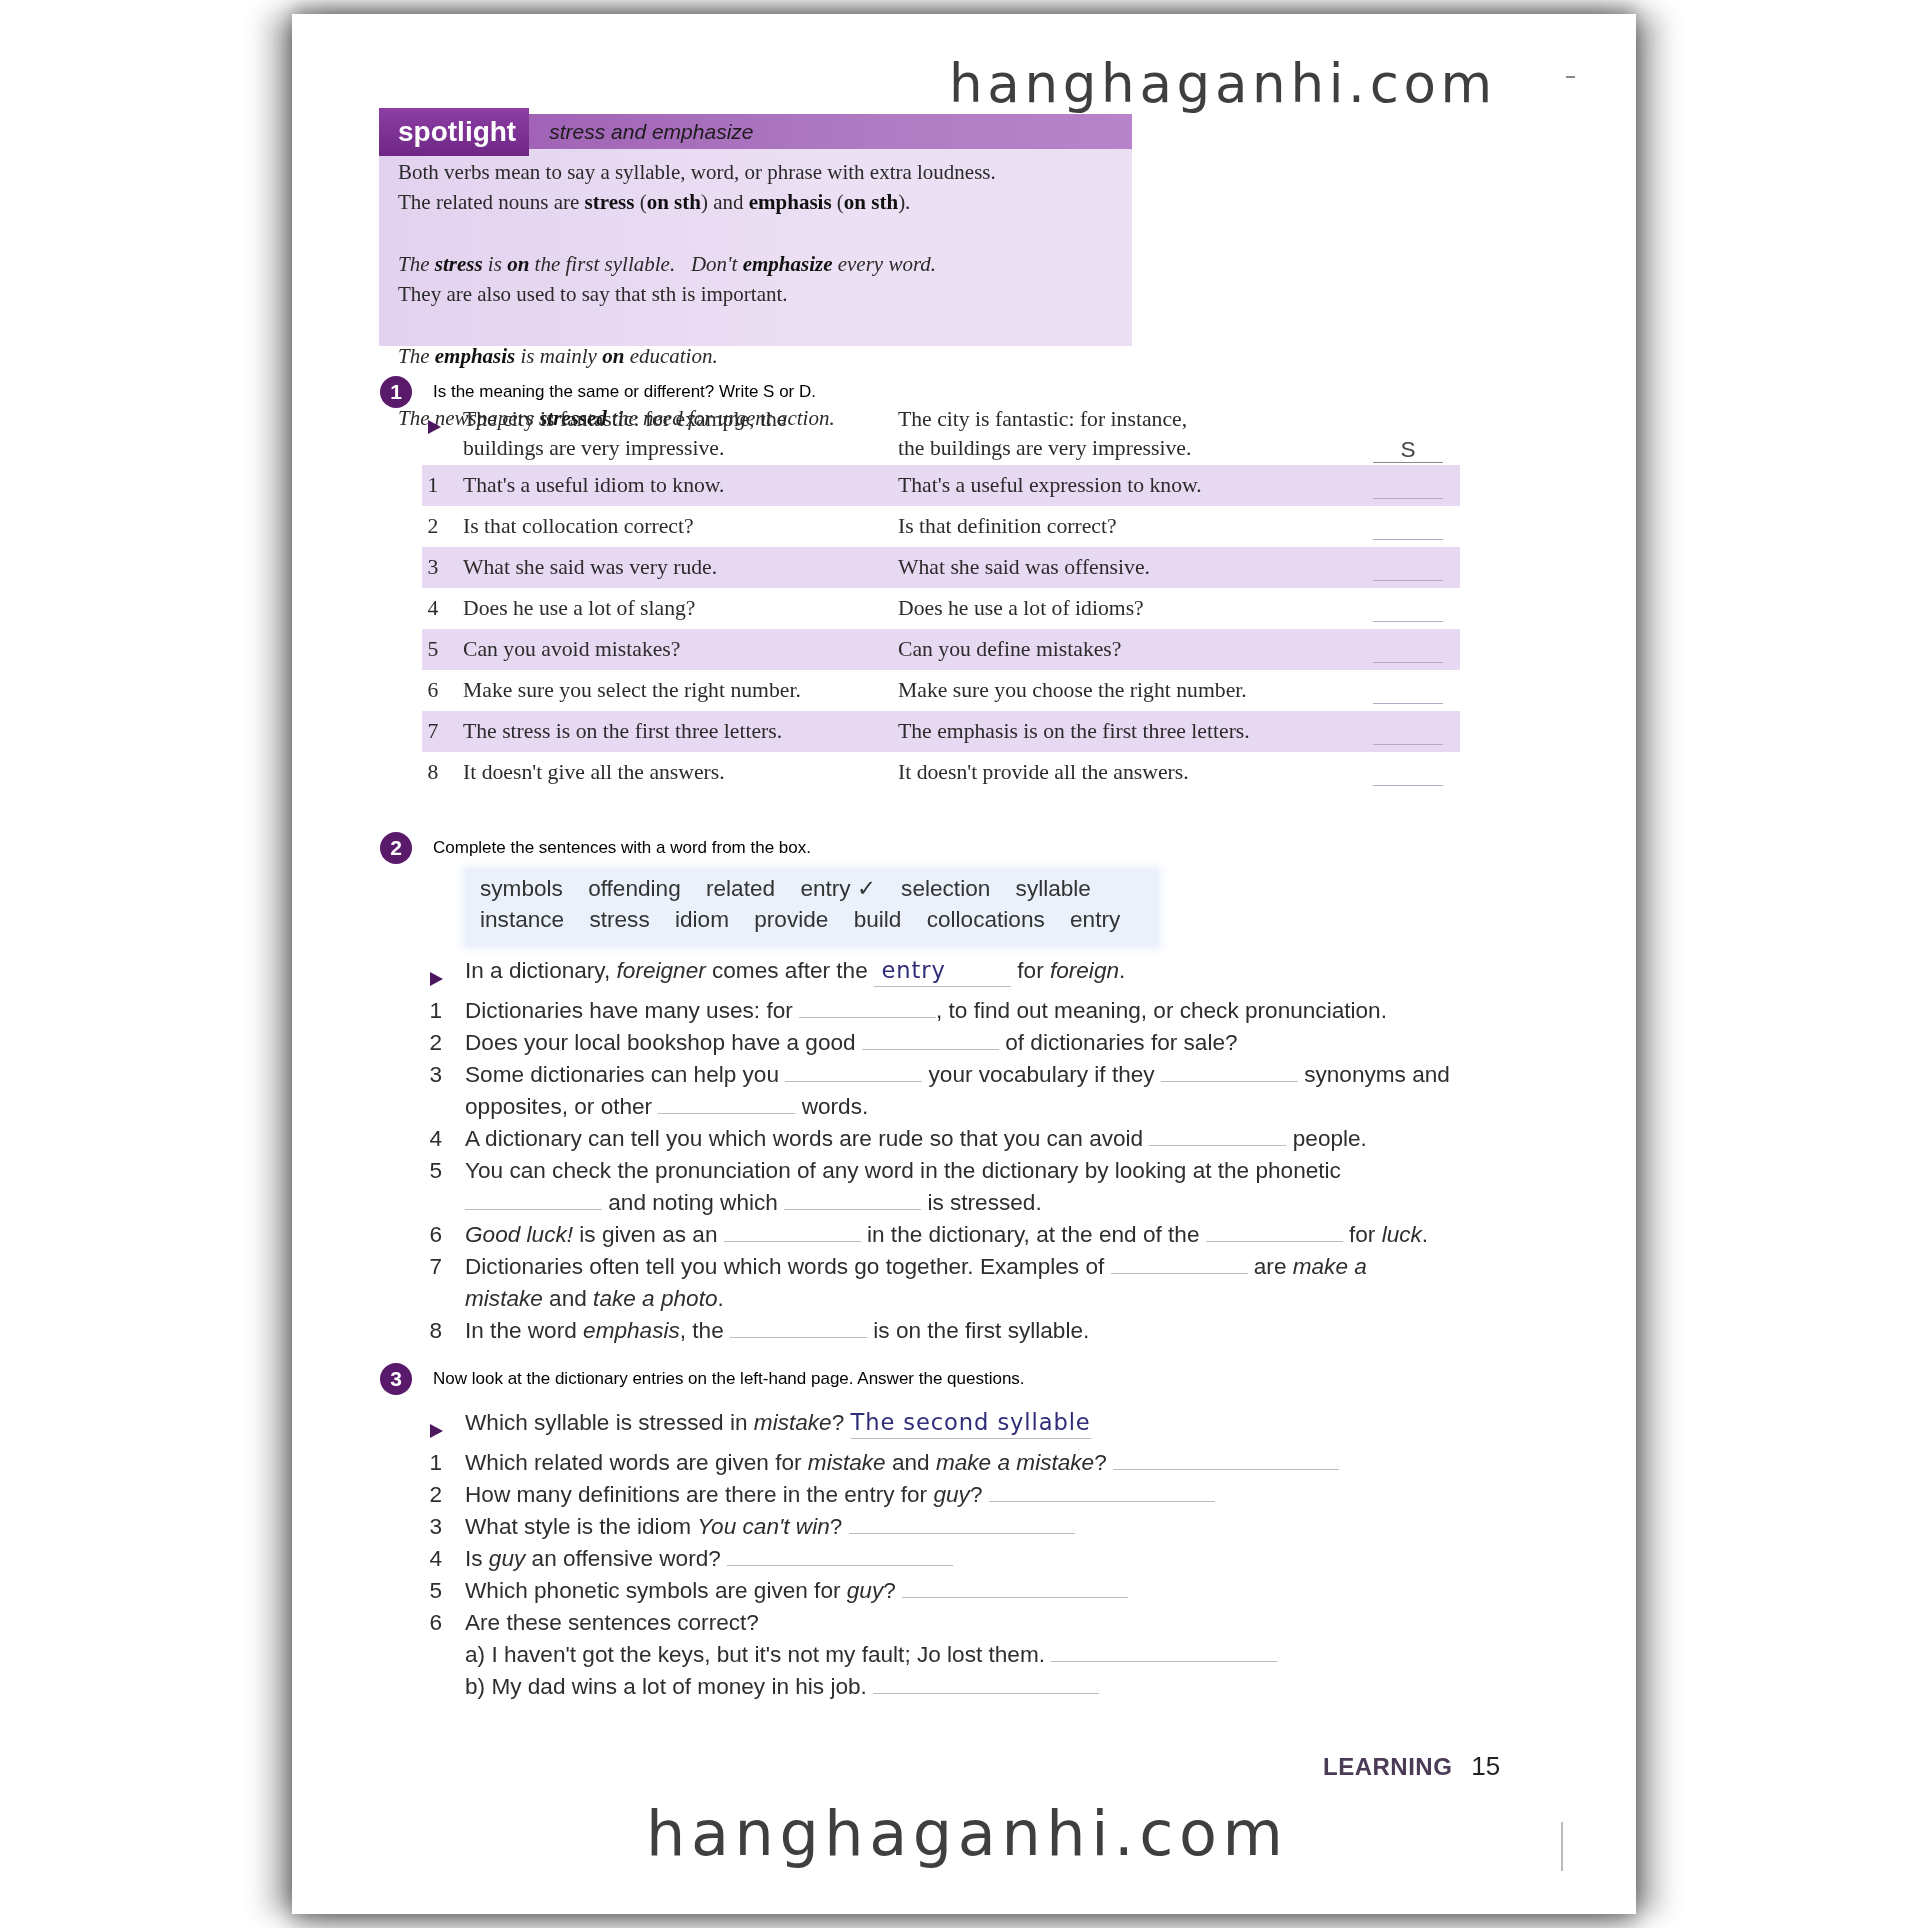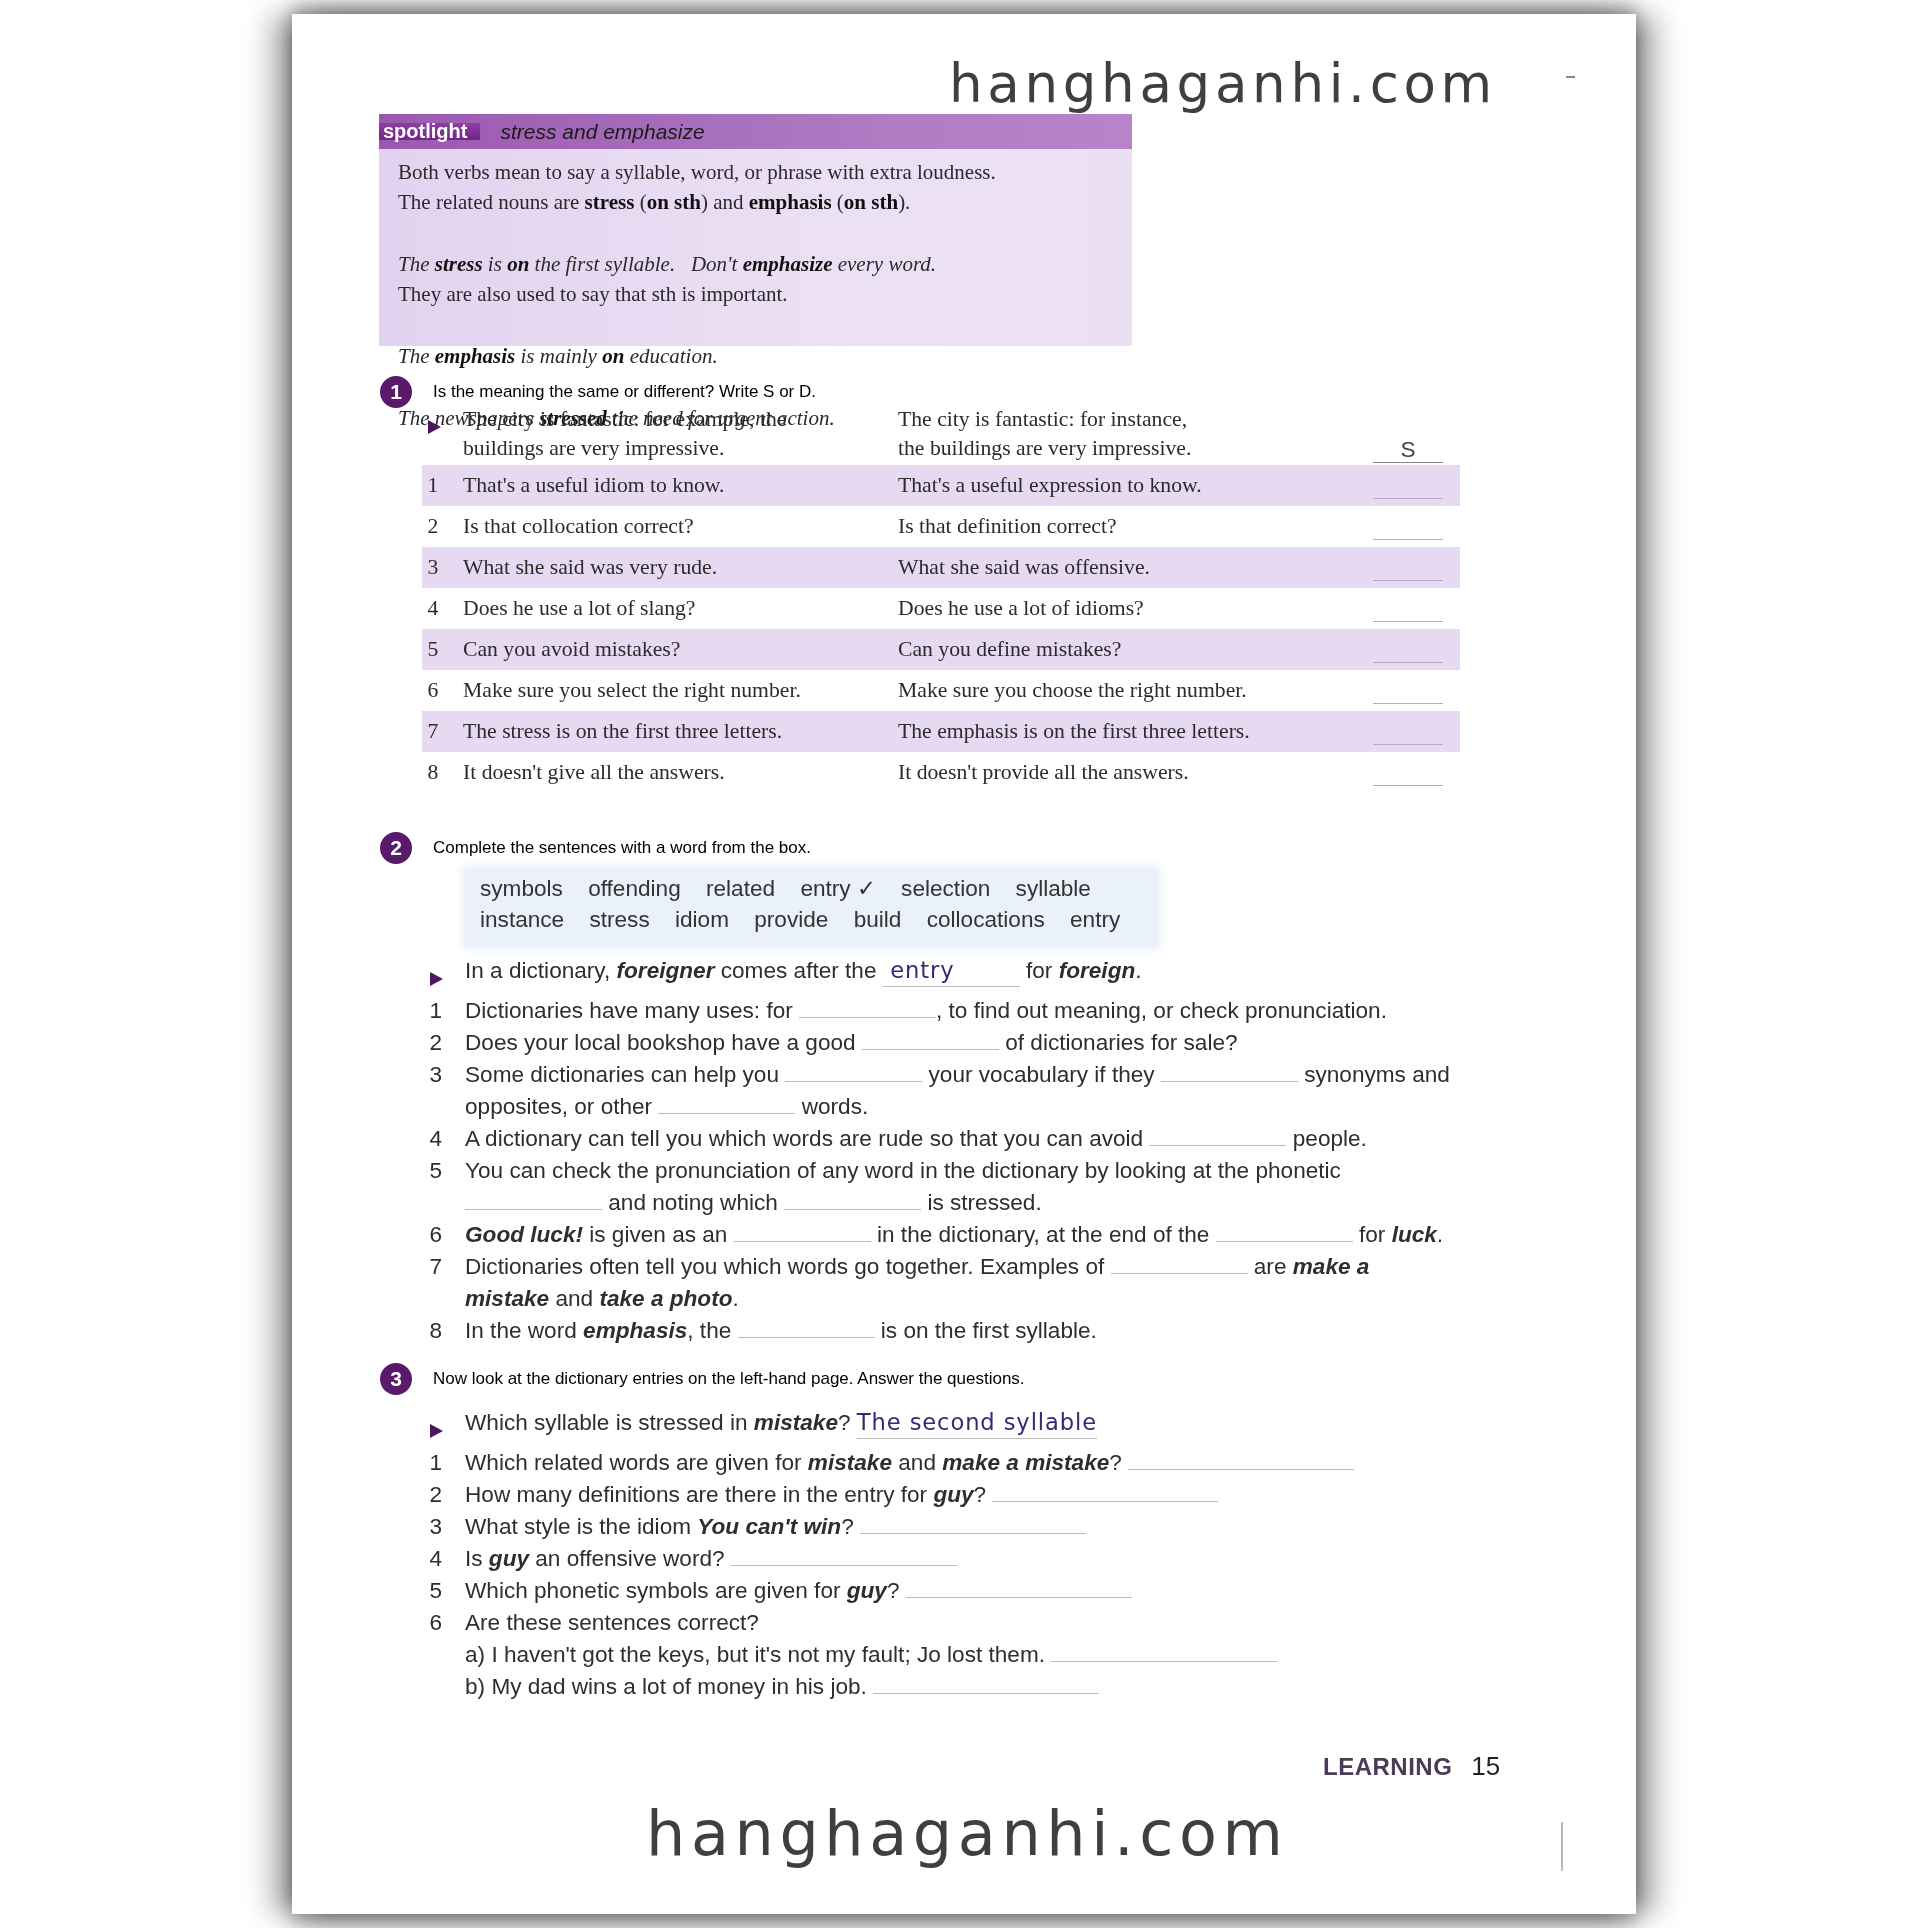--- a/index.html
+++ b/index.html
@@ -17,21 +17,21 @@
     letter-spacing:4.7px; font-size:53px; font-weight:normal;
   }
   .wm-top { left:949px; top:53px; }
   .wm-bottom { left:646px; top:1797px; font-size:62px; letter-spacing:5.6px; }
   .corner-mark { position:absolute; left:1566px; top:76px; width:8.5px; height:1.9px; background:#888; }
   .edge-line { position:absolute; left:1561px; top:1822px; width:1.9px; height:49px; background:#bbb; }
 
   
   .spotlight { position:absolute; left:379px; top:114px; width:753px; height:232px; background:linear-gradient(90deg,#e3d2ef,#ece0f4 60%,#eadff3); }
   .spot-head { height:35px; background:linear-gradient(90deg,#9b58b0,#b07dc4 70%,#b784c9); display:flex; align-items:center; }
-  .spot-tag { height:17px; background:linear-gradient(180deg,#8d3fa4,#6f2785); color:#fff; font-weight:bold; font-size:20px; padding:0 13px 0 4px; display:flex; align-items:center; }
+  .spot-tag { height:48px; background:linear-gradient(180deg,#8d3fa4,#6f2785); color:#fff; font-weight:bold; font-size:28px; padding:0 13px 0 19px; display:flex; align-items:center; }
   .spot-title { font-family:"Liberation Sans", sans-serif; font-style:italic; font-size:21px; color:#1c1c1c; padding-left:20px; }
   .spot-body { padding:8px 0 0 19px; font-family:"Liberation Serif", serif; font-size:21px; color:#2a2a2a; line-height:30px; }
   .spot-body .it { font-style:italic;margin-top:32px; }
   .spot-body b { font-weight:bold; color:#111; }
 
   
   .ex-head { position:absolute; left:380px; display:flex; align-items:center; }
   .ex-num { width:32px; height:32px; border-radius:50%; background:#5a1a6c; color:#fff; font-weight:bold; font-size:21px; display:flex; align-items:center; justify-content:center; }
   .ex-title { margin-left:21px; font-size:17px; color:#000000; }
 
@@ -50,21 +50,21 @@
   
   .wordbox { position:absolute; left:465px; top:869px; width:693px; height:77px; background:#eaf1fb; box-shadow:0 0 7.5px 3.8px #eef3fb; font-size:22.6px; color:#333; line-height:31px; padding:3.8px 0 0 15px; box-sizing:border-box; }
   .wordbox .w { margin-right:19px; }
   .list { position:absolute; left:422px; width:1064px; font-size:22.6px; color:#2e2e2e; }
   .item { display:flex; line-height:32px; }
   .item .n { width:43px; padding-left:7.5px; box-sizing:border-box; flex-shrink:0; }
   .item .t { flex:1; }
   .blank { display:inline-block; width:137px; border-bottom:1.4px solid #bbb; height:19px; vertical-align:baseline; }
   .blank.w2 { width:226px; }
   .hw { font-family:"DejaVu Sans", sans-serif; color:#2f2d79; font-size:22.6px; display:inline-block; border-bottom:1.4px solid #bbb; letter-spacing:0.9px; }
-  em { font-style:italic;font-weight:bold; }
+  em { font-style:italic; }
 
   .footer { position:absolute; left:1323px; top:1751px; display:flex; align-items:baseline; }
   .footer .sec { font-size:24px; color:#4c3b57; font-weight:bold; letter-spacing:0.5px; }
   .footer .pg { font-size:26px; color:#222; margin-left:19px; }
 </style>
 </head>
 <body>
 
 <div class="page"></div>
 

